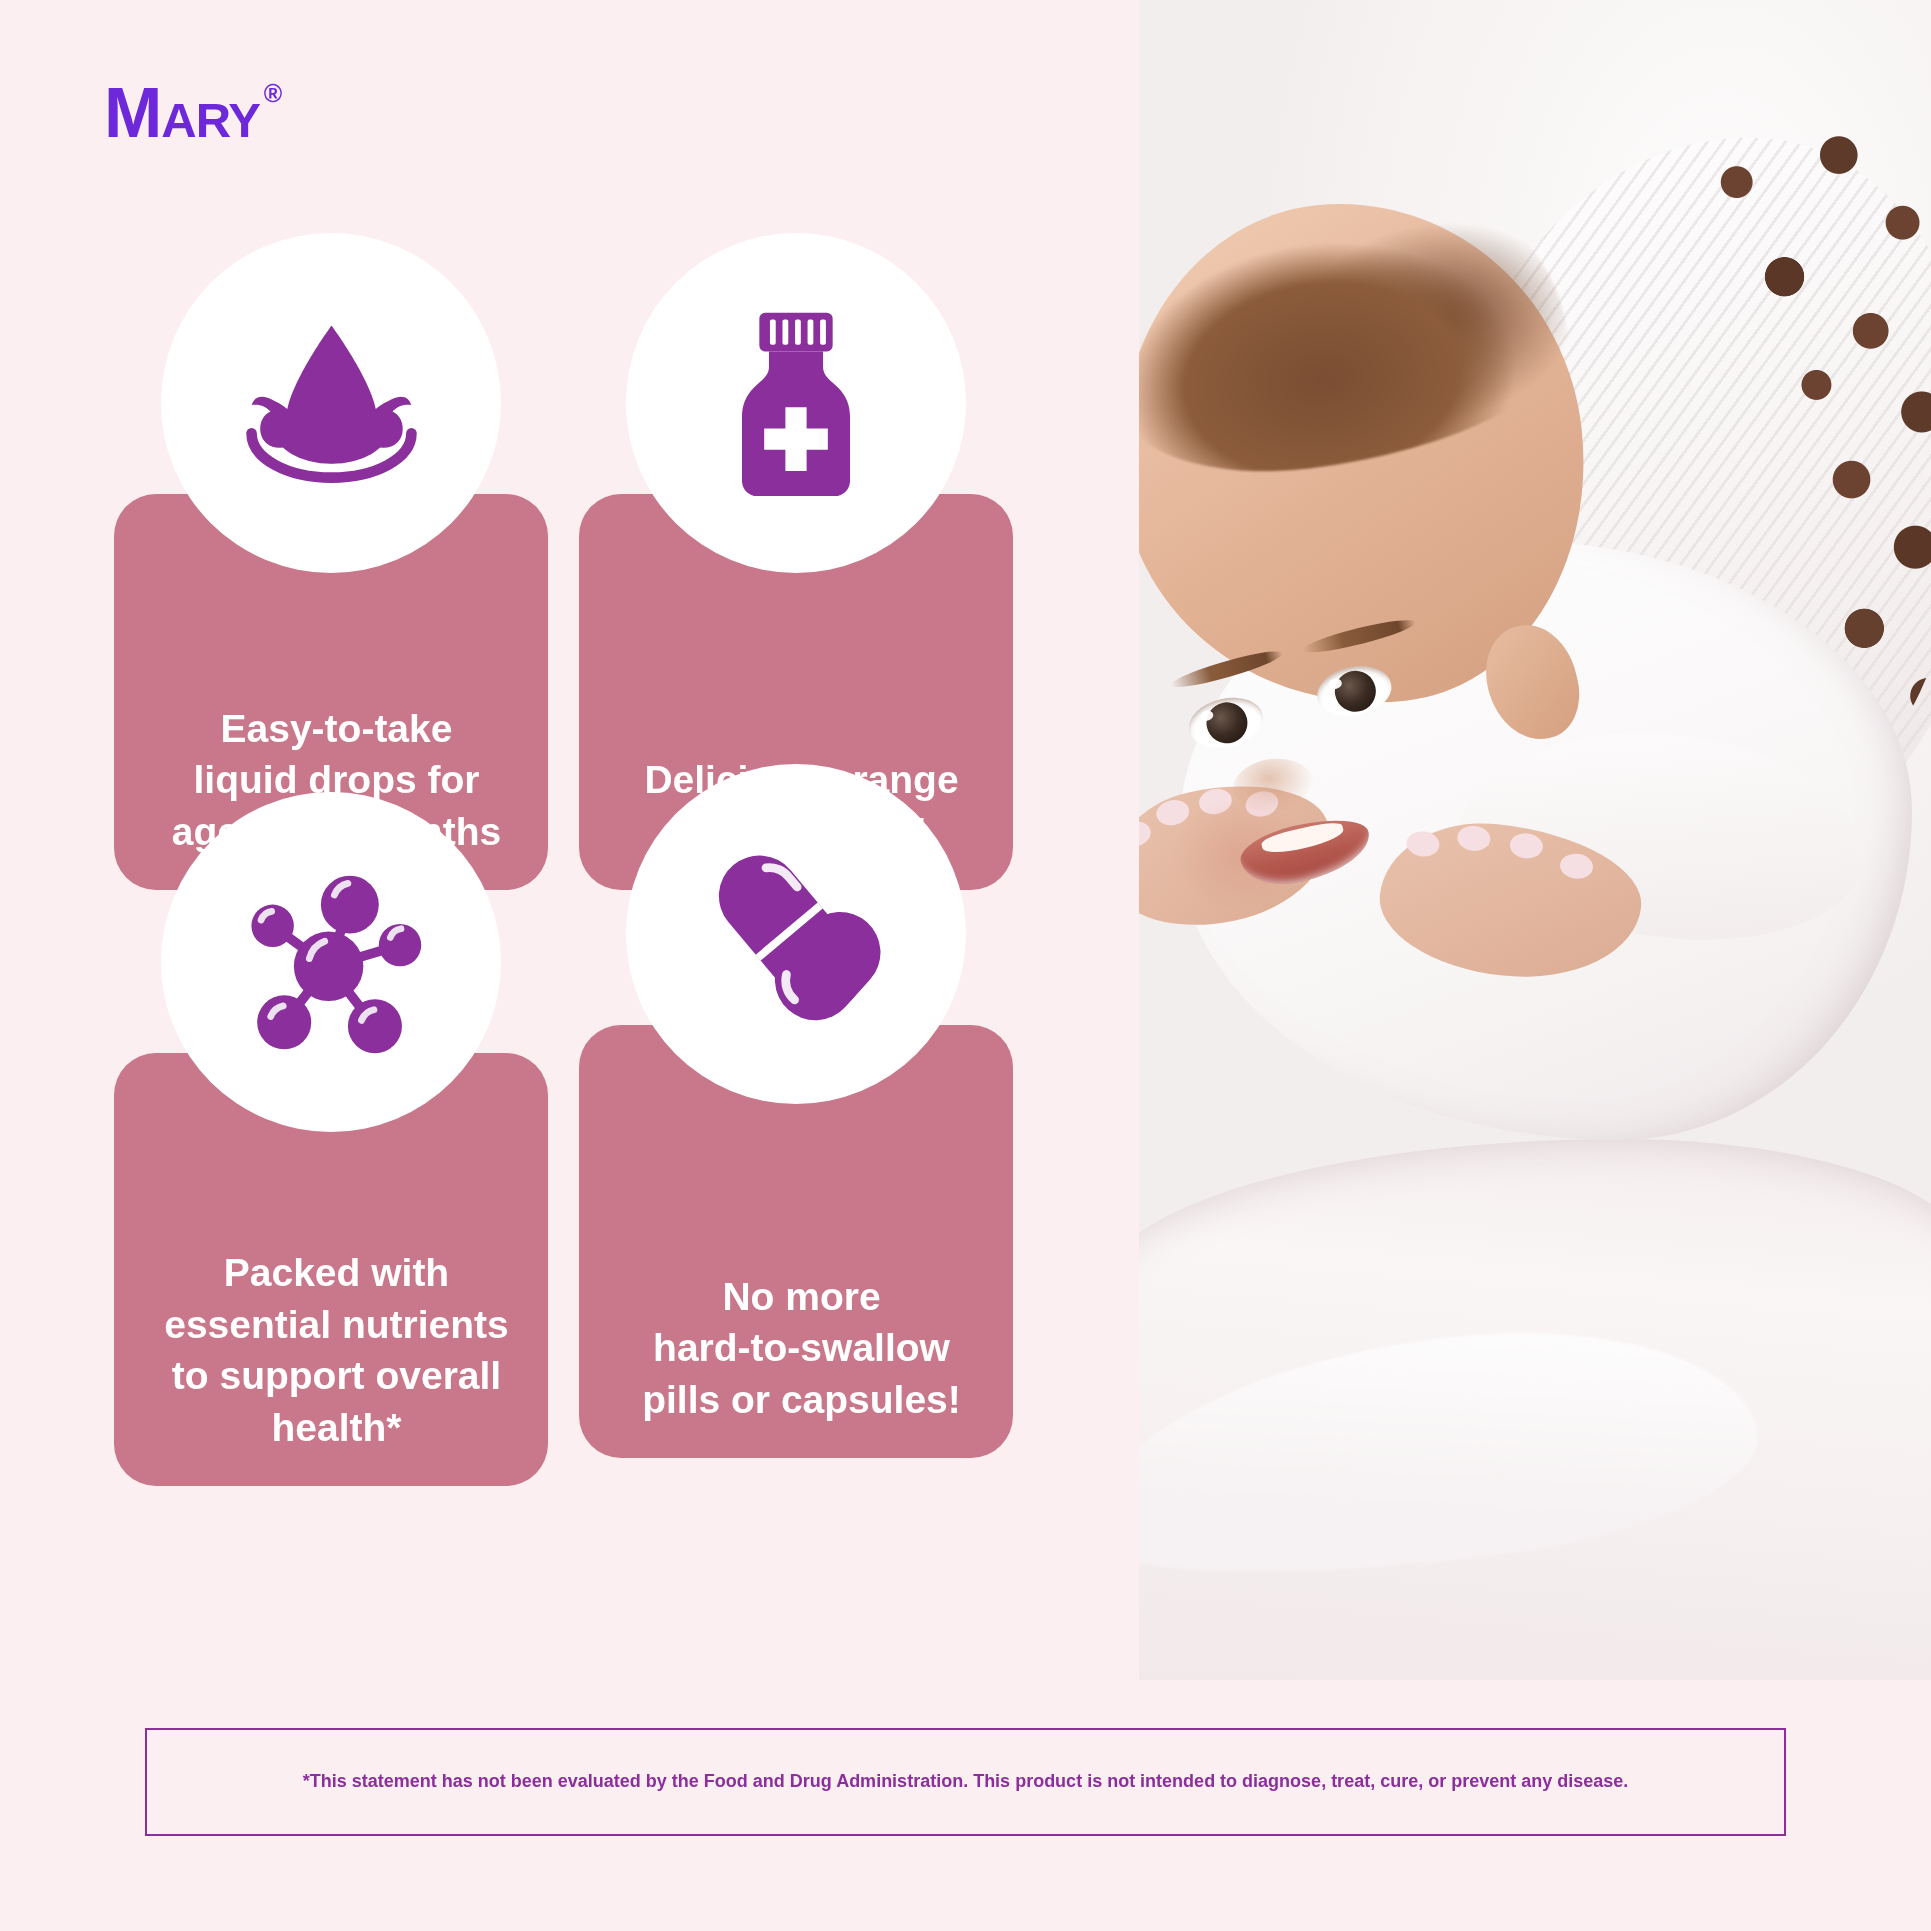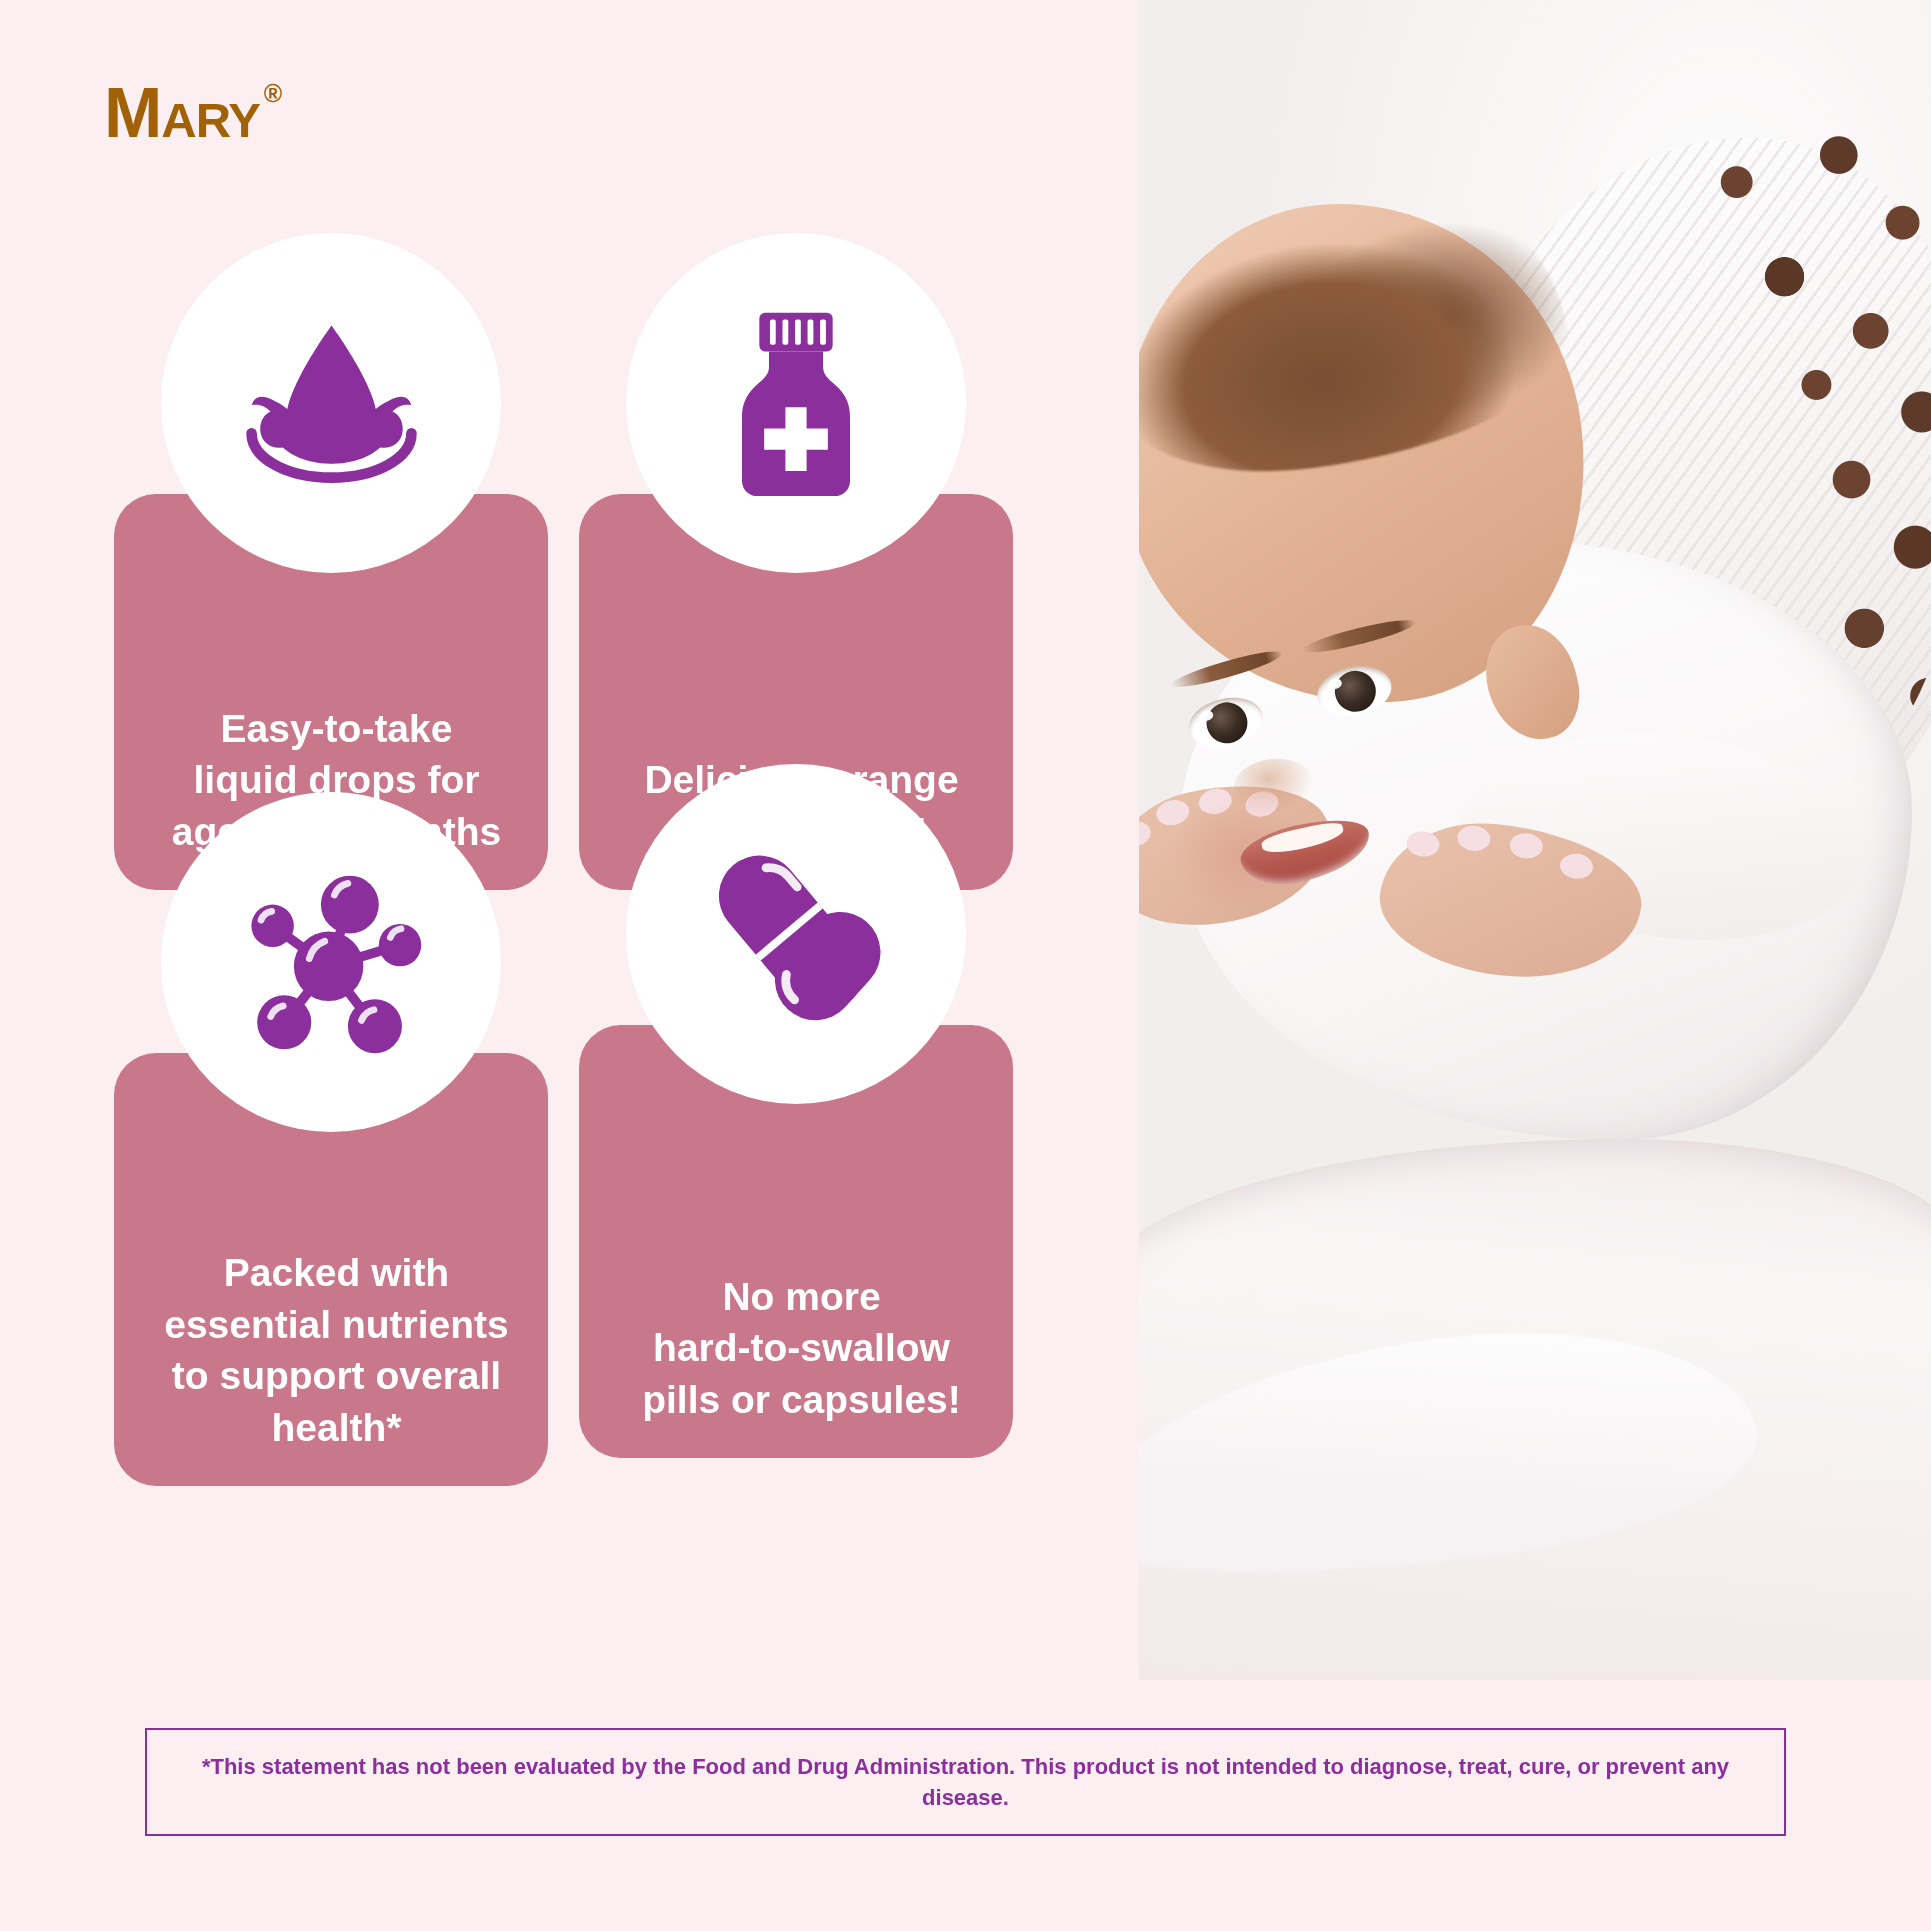--- a/index.html
+++ b/index.html
@@ -157,21 +157,21 @@
   }
   .cheek {
     position:absolute; left:9.7px; top:579px; width:135px; height:116px;
     background:radial-gradient(ellipse at center, rgba(214,134,118,.30) 0%, rgba(214,134,118,0) 70%);
     border-radius:50%;
   }
 
   
   .logo {
     position:absolute; left:104px; top:73px;
-    color:#a16207;
+    color:#6d28d9;
     font-family:"Liberation Sans", sans-serif;
     font-weight:bold;
     font-size:70px;
     letter-spacing:-1px;
     white-space:nowrap;
     display:flex; align-items:flex-start;
   }
   .logo .word { font-variant:small-caps; font-style:normal; }
   .logo .reg  { font-size:25px; line-height:1; margin-top:7.7px; margin-left:3.9px; }
 
@@ -221,21 +221,21 @@
   .disclaimer {
     position:absolute;
     left:145px; top:1728px;
     width:1641px; height:108px;
     border:2.9px solid #8a2f9b;
     display:flex; align-items:center; justify-content:center;
     padding:0 29px;
   }
   .disclaimer-text {
     color:#8a2f9b;
-    font-size:22px;
+    font-size:18px;
     line-height:1.42;
     font-weight:bold;
     text-align:center;
   }
 </style>
 </head>
 <body>
 
 <div class="photo">
   <div class="photo-bg"></div>

